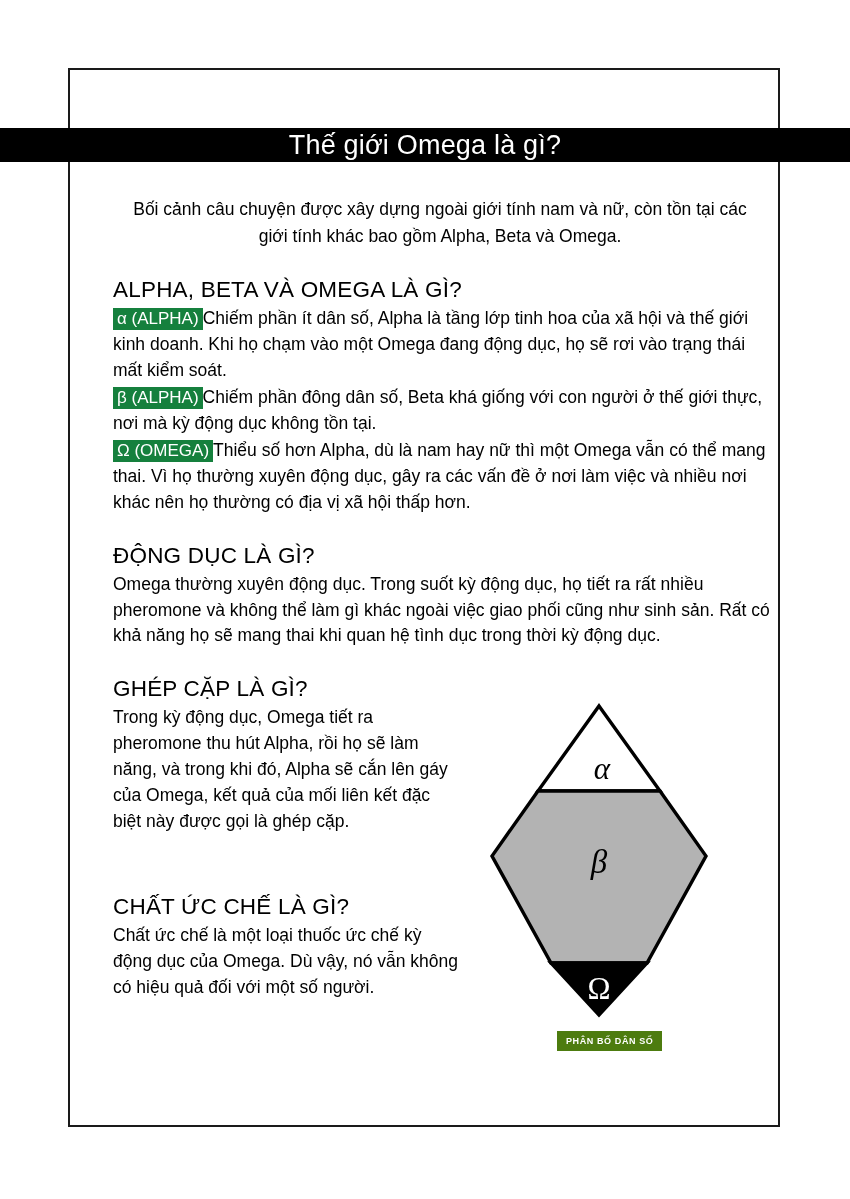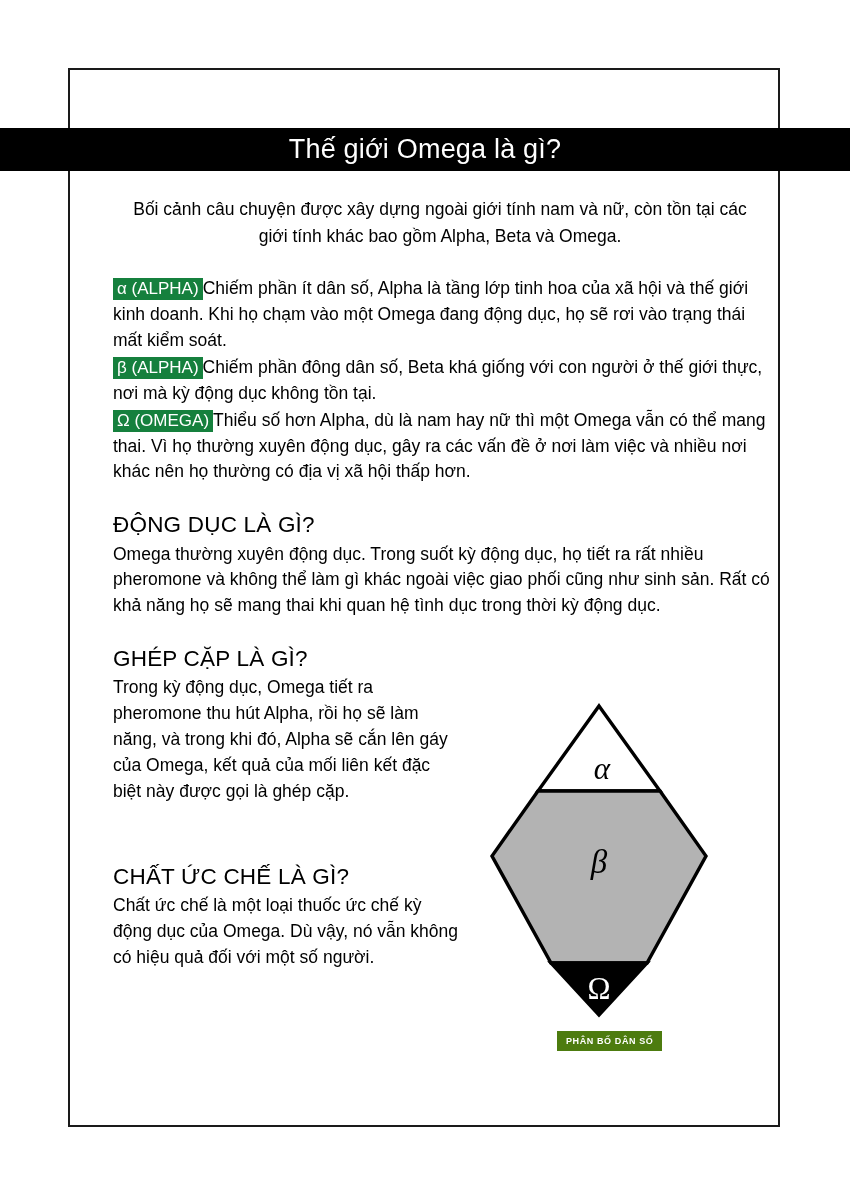--- a/index.html
+++ b/index.html
@@ -28,21 +28,21 @@
     box-sizing: border-box;
     background: #ffffff;
   }
 
   
   #title-band {
     position: absolute;
     left: 0;
     top: 128px;
     width: 850px;
-    height: 43px;
+    height: 34px;
     background: #000000;
     display: flex;
     align-items: center;
     justify-content: center;
     z-index: 5;
   }
   #title-band .title-text {
     color: #ffffff;
     font-size: 27px;
     font-weight: 400;
@@ -144,20 +144,21 @@
 
 <div id="title-band">
   <span class="title-text">Thế giới Omega là gì?</span>
 </div>
 
 <div id="content">
 
   <p class="intro">Bối cảnh câu chuyện được xây dựng ngoài giới tính nam và nữ, còn tồn tại các giới tính khác bao gồm Alpha, Beta và Omega.</p>
 
   <div class="section defs">
+    <h2 class="sec-title">ALPHA, BETA VÀ OMEGA LÀ GÌ?</h2>
 
     <p class="body-text"><span class="chip">α (ALPHA)</span><span>Chiếm phần ít dân số, Alpha là tầng lớp tinh hoa của xã hội và thế giới kinh doanh. Khi họ chạm vào một Omega đang động dục, họ sẽ rơi vào trạng thái mất kiểm soát.</span></p>
 
     <p class="body-text"><span class="chip">β (ALPHA)</span><span>Chiếm phần đông dân số, Beta khá giống với con người ở thế giới thực, nơi mà kỳ động dục không tồn tại.</span></p>
 
     <p class="body-text"><span class="chip">Ω (OMEGA)</span><span>Thiểu số hơn Alpha, dù là nam hay nữ thì một Omega vẫn có thể mang thai. Vì họ thường xuyên động dục, gây ra các vấn đề ở nơi làm việc và nhiều nơi khác nên họ thường có địa vị xã hội thấp hơn.</span></p>
   </div>
 
   <div class="section">
     <h2 class="sec-title">ĐỘNG DỤC LÀ GÌ?</h2>

